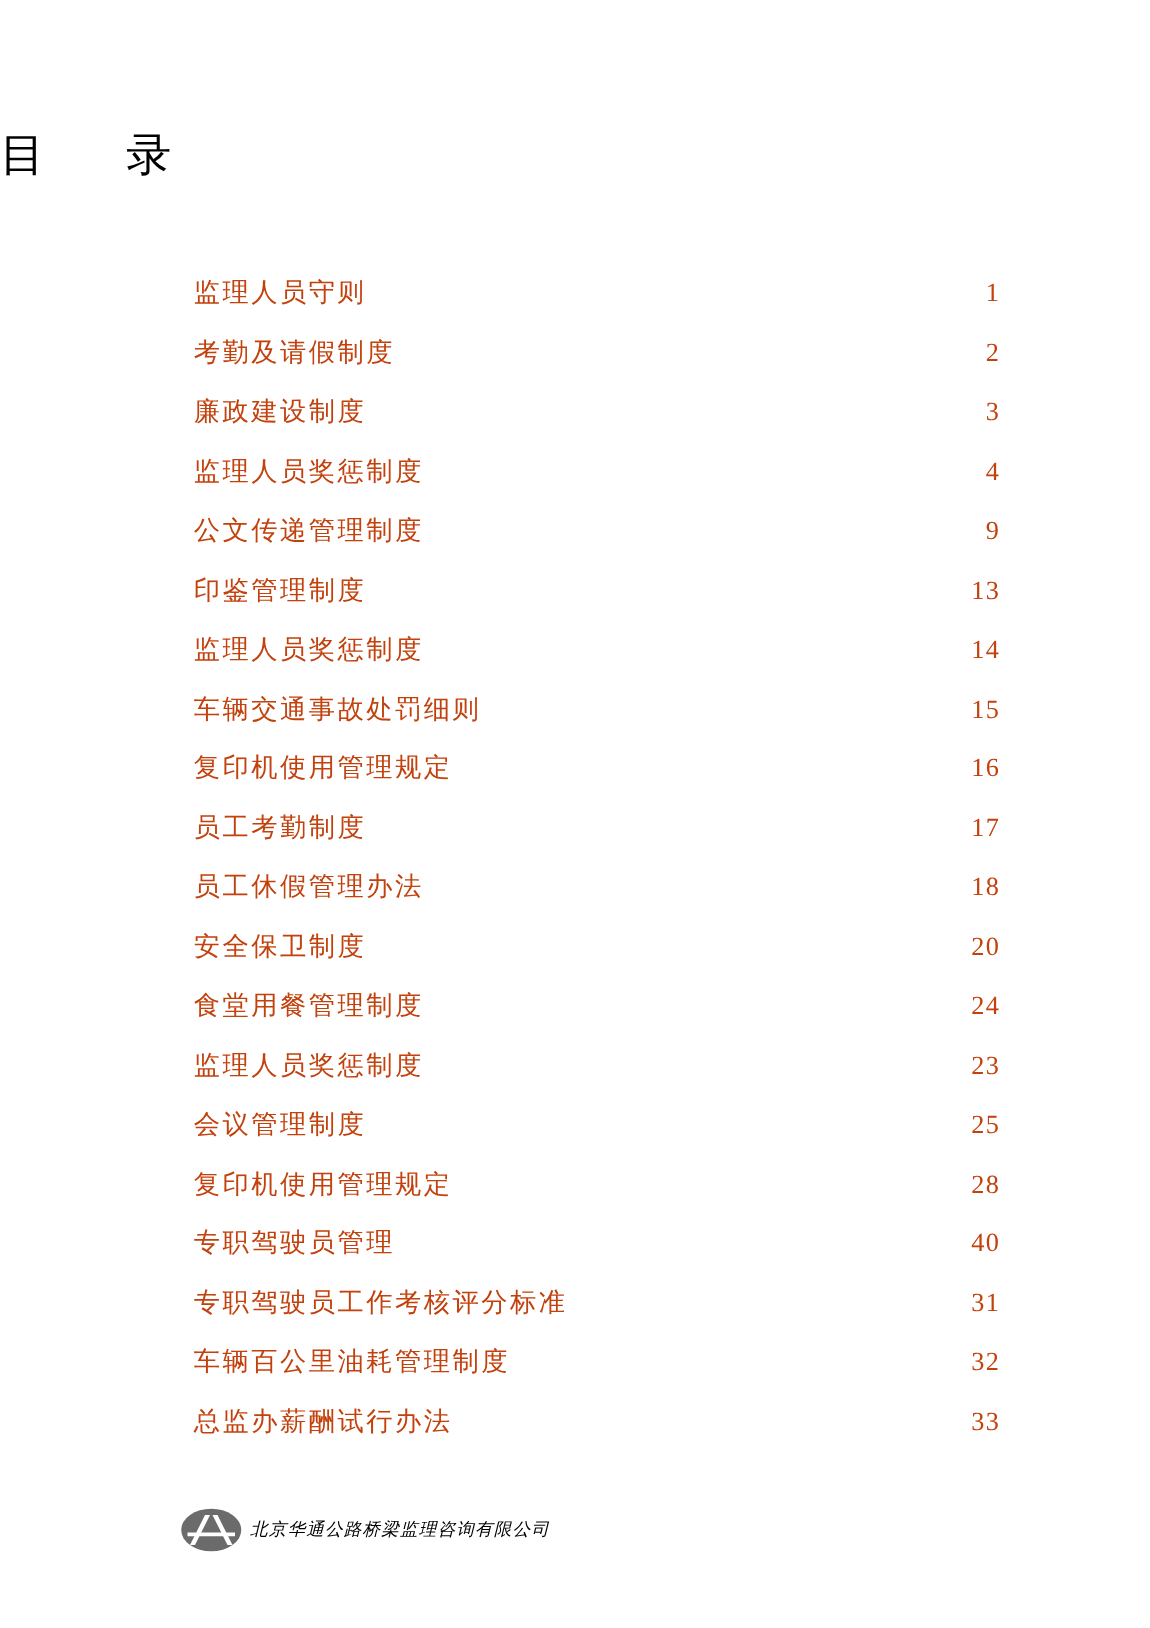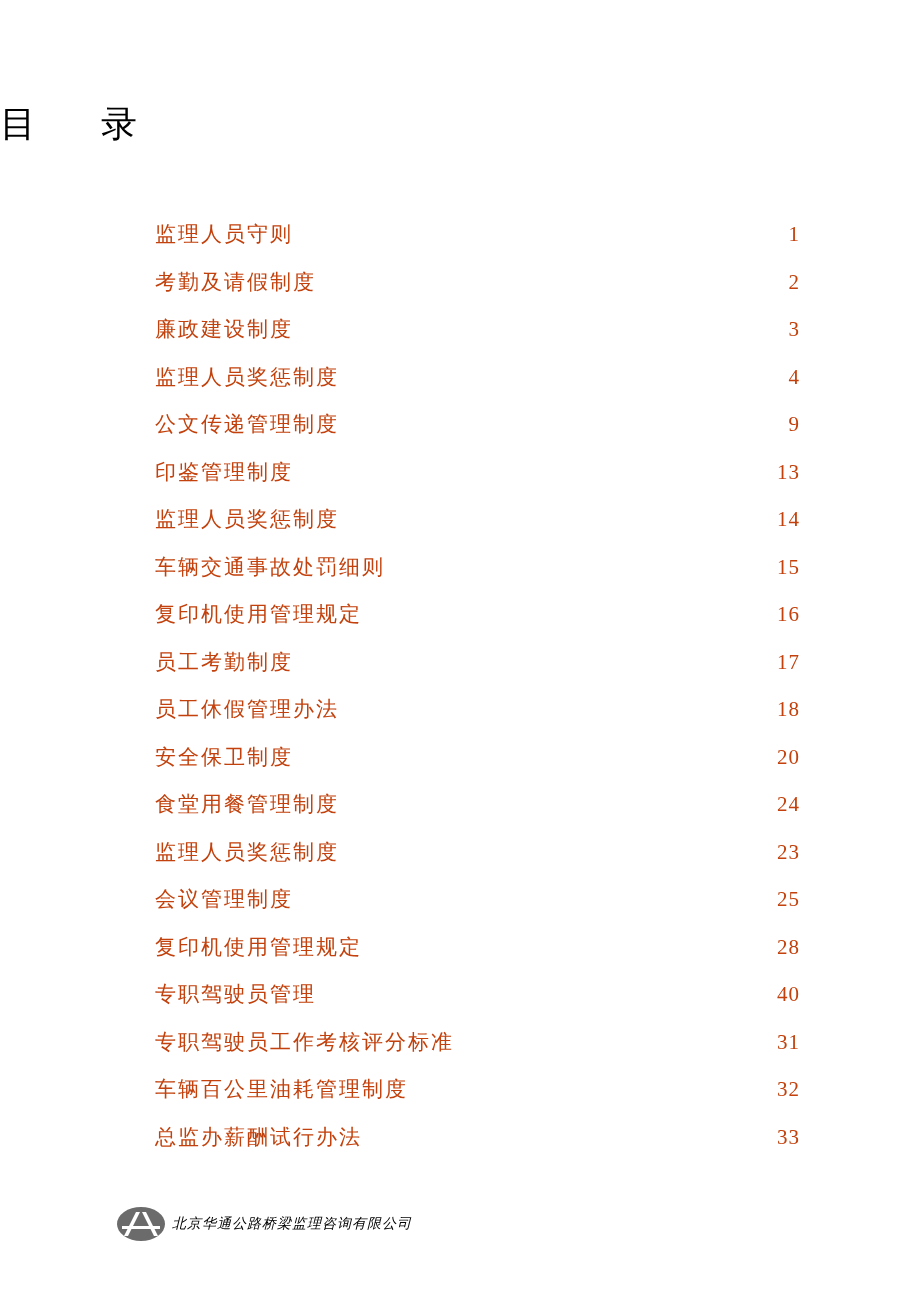--- a/index.html
+++ b/index.html
@@ -52,21 +52,21 @@
       bottom: 0;
       white-space: nowrap;
     }
     .toc-page {
       white-space: nowrap;
       letter-spacing: 1px;
     }
     .footer {
       position: absolute;
       bottom: 60px;
-      left: 116px;
+      left: 144px;
       display: flex;
       align-items: center;
     }
     .footer-logo {
       width: 50px;
       height: 36px;
       margin-right: 6px;
     }
     .footer-text {
       font-size: 14px;

